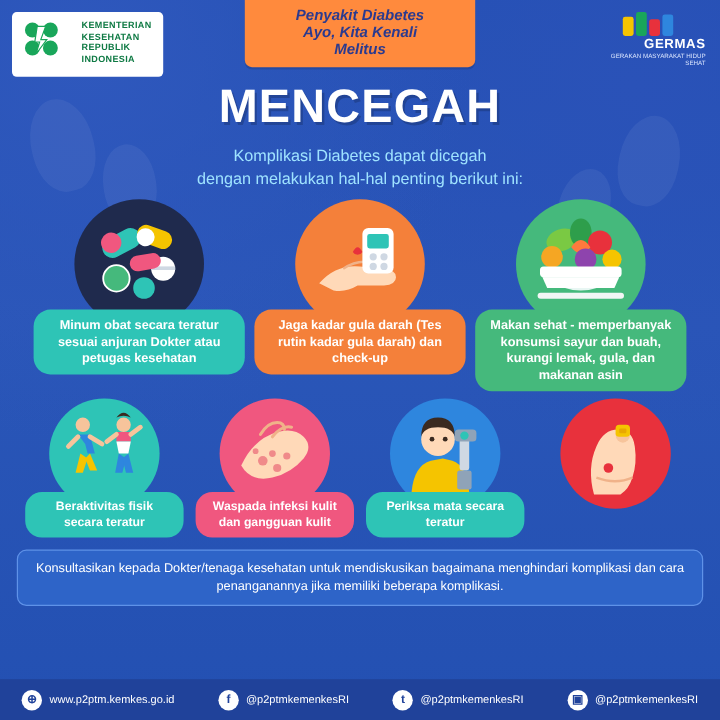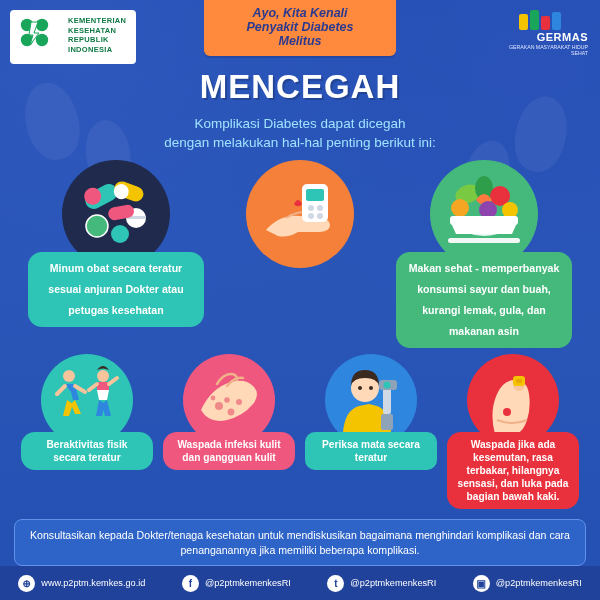--- a/index.html
+++ b/index.html
@@ -62,21 +62,21 @@
   .germas .g-title{
     color:#ffffff;font-weight:bold;font-size:11px;letter-spacing:.5px;margin-top:1px;
   }
   .germas .g-sub{
     color:#dbe6ff;font-size:5.2px;line-height:6px;margin-top:1px;
   }
 
   
   .title-wrap{margin-top:2px;text-align:center;}
   .title1{
-    color:#ffffff;font-weight:bold;font-size:33px;letter-spacing:1px;
+    color:#ffffff;font-weight:bold;font-size:39px;letter-spacing:1px;
     text-shadow:2px 2px 0 rgba(0,0,0,.18);
   }
   .title2{
     font-weight:bold;font-size:33px;letter-spacing:1px;margin-top:-2px;
     text-shadow:2px 2px 0 rgba(0,0,0,.18);
   }
   .title2 .w1{color:#ffffff;}
   .title2 .w2{color:#ff4d4d;}
   .subtitle{
     color:#9fe3ff;font-size:13.5px;line-height:19px;margin-top:8px;
@@ -88,21 +88,21 @@
   .row2{margin-top:6px;gap:10px;padding:0 10px;}
 
   .item{position:relative;text-align:center;}
   .r1 .item{width:176px;}
   .circle{
     width:104px;height:104px;border-radius:50%;
     margin:0 auto;position:relative;overflow:hidden;
   }
   .r1 .circle{width:108px;height:108px;}
   .caption{
-    color:#ffffff;font-size:10.6px;line-height:21px;font-weight:bold;
+    color:#ffffff;font-size:10.6px;line-height:14px;font-weight:bold;
     border-radius:14px;padding:6px 8px;margin-top:-16px;position:relative;z-index:3;
   }
   .r2 .item{width:132px;}
   .r2 .circle{width:92px;height:92px;}
   .r2 .caption{font-size:10.2px;line-height:13px;margin-top:-14px;}
 
   
   .note{
     margin:10px 14px 0;
     background:#2e64c8;border:1px solid #5f92e8;border-radius:8px;
@@ -128,21 +128,21 @@
   .c-teal{background:#2ec4b6;}
   .c-green{background:#45b97c;}
   .c-pink{background:#f0577f;}
   .c-blue{background:#2e86de;}
   .c-red{background:#e8313c;}
   .cap-teal{background:#2ec4b6;}
   .cap-orange{background:#f4803a;}
   .cap-green{background:#45b97c;}
   .cap-teal2{background:#2ec4b6;}
   .cap-pink{background:#f0577f;}
-  .cap-teal3{background:#2ec4b6;border-radius:10px;}
+  .cap-teal3{background:#2ec4b6;}
   .cap-red{background:#e8313c;}
   svg{display:block;}
 </style>
 </head>
 <body>
 
 <div class="poster">
 
   <div class="wm wm1"></div>
   <div class="wm wm2"></div>
@@ -163,22 +163,22 @@
       </div>
       <div class="logo-text">
         <div>KEMENTERIAN</div>
         <div>KESEHATAN</div>
         <div>REPUBLIK</div>
         <div>INDONESIA</div>
       </div>
     </div>
 
     <div class="ribbon">
+      <div>Penyakit Diabetes</div>
       <div>Ayo, Kita Kenali</div>
-      <div>Penyakit Diabetes</div>
       <div>Melitus</div>
     </div>
 
     <div class="germas">
       <div class="g-logo">
         <span style="width:9px;height:16px;background:#f5c400;"></span>
         <span style="width:9px;height:20px;background:#19a65a;"></span>
         <span style="width:9px;height:14px;background:#e8313c;"></span>
         <span style="width:9px;height:18px;background:#2e86de;"></span>
       </div>
@@ -222,20 +222,21 @@
           <path d="M40 58 q12 -8 24 -5" stroke="#f0b289" stroke-width="2" fill="none"></path>
           <rect x="56" y="24" width="26" height="38" rx="5" fill="#ffffff"></rect>
           <rect x="60" y="29" width="18" height="12" rx="2" fill="#2ec4b6"></rect>
           <circle cx="65" cy="48" r="3" fill="#cfd8e3"></circle>
           <circle cx="74" cy="48" r="3" fill="#cfd8e3"></circle>
           <circle cx="65" cy="56" r="3" fill="#cfd8e3"></circle>
           <circle cx="74" cy="56" r="3" fill="#cfd8e3"></circle>
           <path d="M48 44 q4 -8 8 0 a4.6 4.6 0 0 1 -8 0 z" fill="#e8313c"></path>
         </svg>
       </div>
+      <div class="caption cap-orange">Jaga kadar gula darah (Tes rutin kadar gula darah) dan check-up</div>
     </div>
 
     <div class="item">
       <div class="circle c-green">
         <svg width="108" height="108" viewBox="0 0 108 108">
           <ellipse cx="38" cy="34" rx="13" ry="9" fill="#7ac943" transform="rotate(-20 38 34)"></ellipse>
           <ellipse cx="54" cy="28" rx="9" ry="12" fill="#2e9e4b"></ellipse>
           <circle cx="70" cy="36" r="10" fill="#e8313c"></circle>
           <circle cx="30" cy="48" r="9" fill="#f5a623"></circle>
           <circle cx="80" cy="50" r="8" fill="#f5c400"></circle>
@@ -312,21 +313,20 @@
       <div class="circle c-red">
         <svg width="92" height="92" viewBox="0 0 92 92">
           <path d="M28 80 q-6 -22 2 -40 q6 -14 18 -14 q12 0 14 14 q2 14 -2 26 q-3 10 -10 14 z" fill="#ffd9b8"></path>
           <path d="M30 66 q16 6 30 0" stroke="#f0b289" stroke-width="2" fill="none"></path>
           <ellipse cx="52" cy="30" rx="6" ry="7" fill="#f7c49b"></ellipse>
           <rect x="46" y="22" width="12" height="10" rx="3" fill="#f5c400"></rect>
           <rect x="49" y="25" width="6" height="4" rx="1" fill="#e8a800"></rect>
           <circle cx="40" cy="58" r="4" fill="#e8313c"></circle>
         </svg>
       </div>
-      <div class="caption cap-red">Waspada jika ada kesemutan, rasa terbakar, hilangnya sensasi, dan luka pada bagian bawah kaki.</div>
     </div>
   </div>
 
   <div class="note">Konsultasikan kepada Dokter/tenaga kesehatan  untuk mendiskusikan bagaimana menghindari komplikasi dan cara penanganannya jika memiliki beberapa komplikasi.</div>
 
   <div class="bottom">
     <div class="social">
       <span class="sicon">⊕</span>
       <span>www.p2ptm.kemkes.go.id</span>
     </div>

